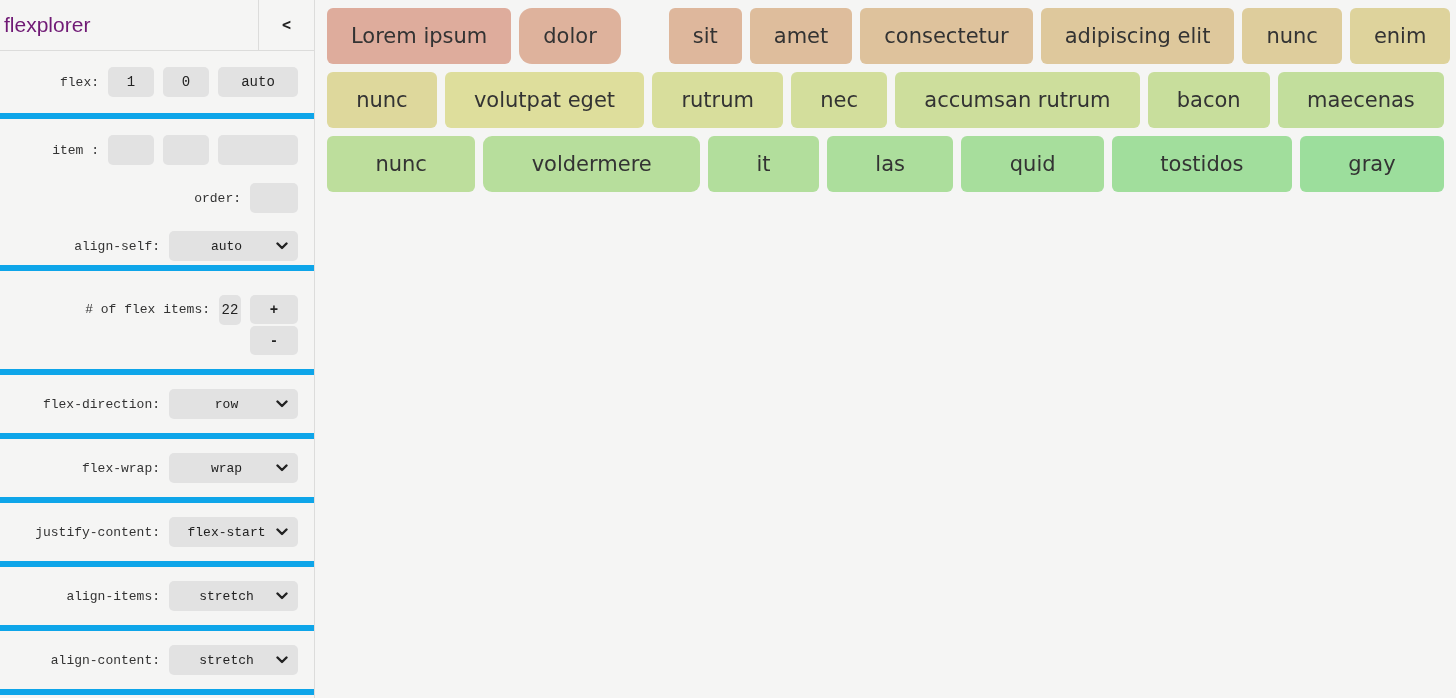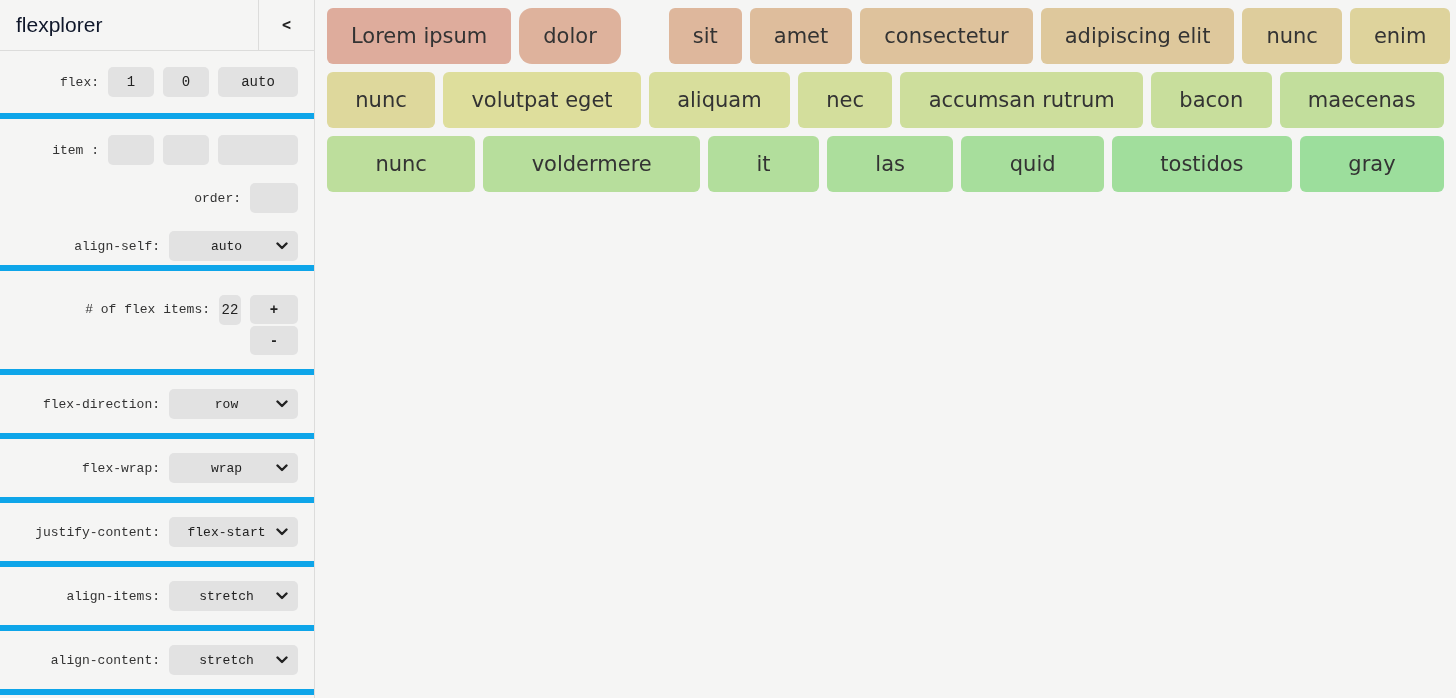--- a/index.html
+++ b/index.html
@@ -24,24 +24,24 @@
   .sidebar-header {
     height: 51px;
     display: flex;
     align-items: stretch;
     border-bottom: 1px solid #dcdcdb;
   }
   .sidebar-title {
     flex: 1;
     display: flex;
     align-items: center;
-    padding-left: 16px;
+    padding-left: 4px;
     font-family: "Liberation Sans", sans-serif;
     font-size: 21px;
-    color: #0f172a;
+    color: #701a75;
   }
   .collapse-btn {
     width: 56px;
     border-left: 1px solid #dcdcdb;
     display: flex;
     align-items: center;
     justify-content: center;
     font-family: "DejaVu Sans Mono", monospace;
     font-size: 15px;
     font-weight: bold;
@@ -283,28 +283,28 @@
       <div class="flex-item" style="background: rgb(222, 183, 156); margin-left: 44px;">sit</div>
       <div class="flex-item" style="background: rgb(222, 189, 156);">amet</div>
       <div class="flex-item" style="background: rgb(222, 194, 156);">consectetur</div>
       <div class="flex-item" style="background: rgb(222, 200, 156);">adipiscing elit</div>
       <div class="flex-item" style="background: rgb(222, 205, 156);">nunc</div>
       <div class="flex-item" style="background: rgb(222, 211, 156);">enim</div>
     </div>
   <div class="stage-row">
       <div class="flex-item" style="background: rgb(222, 216, 156);">nunc</div>
       <div class="flex-item" style="background: rgb(222, 222, 156);">volutpat eget</div>
-      <div class="flex-item" style="background: rgb(216, 222, 156);">aliquam</div>
+      <div class="flex-item" style="background: rgb(216, 222, 156);">rutrum</div>
       <div class="flex-item" style="background: rgb(211, 222, 156);">nec</div>
       <div class="flex-item" style="background: rgb(205, 222, 156);">accumsan rutrum</div>
       <div class="flex-item" style="background: rgb(200, 222, 156);">bacon</div>
       <div class="flex-item" style="background: rgb(194, 222, 156);">maecenas</div>
     </div>
   <div class="stage-row">
       <div class="flex-item" style="background: rgb(189, 222, 156);">nunc</div>
-      <div class="flex-item" style="background: rgb(183, 222, 156);">voldermere</div>
+      <div class="flex-item" style="background: rgb(183, 222, 156); border-radius: 9px;">voldermere</div>
       <div class="flex-item" style="background: rgb(178, 222, 156);">it</div>
       <div class="flex-item" style="background: rgb(172, 222, 156);">las</div>
       <div class="flex-item" style="background: rgb(167, 222, 156);">quid</div>
       <div class="flex-item" style="background: rgb(161, 222, 156);">tostidos</div>
       <div class="flex-item" style="background: rgb(156, 222, 156);">gray</div>
     </div>
 </main>
 
 </body></html>

